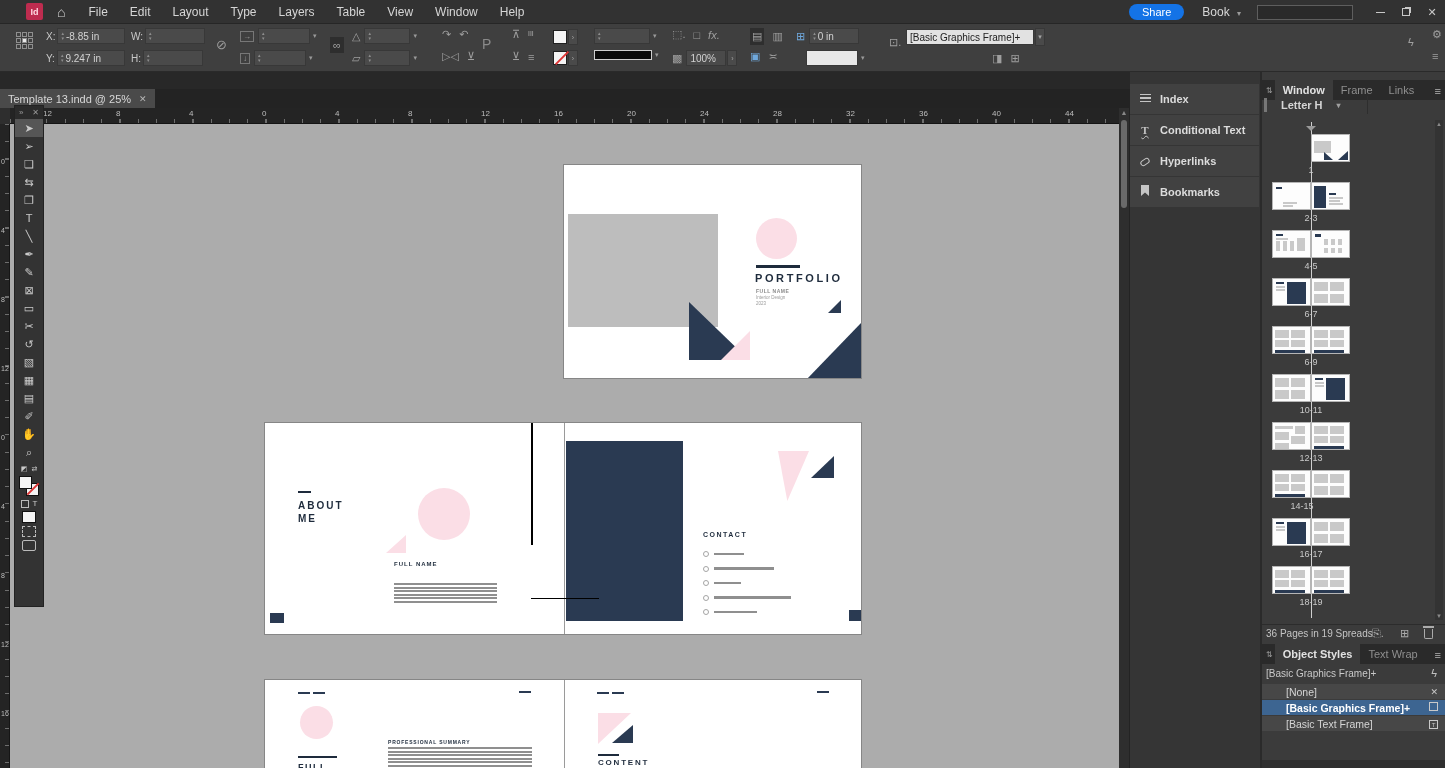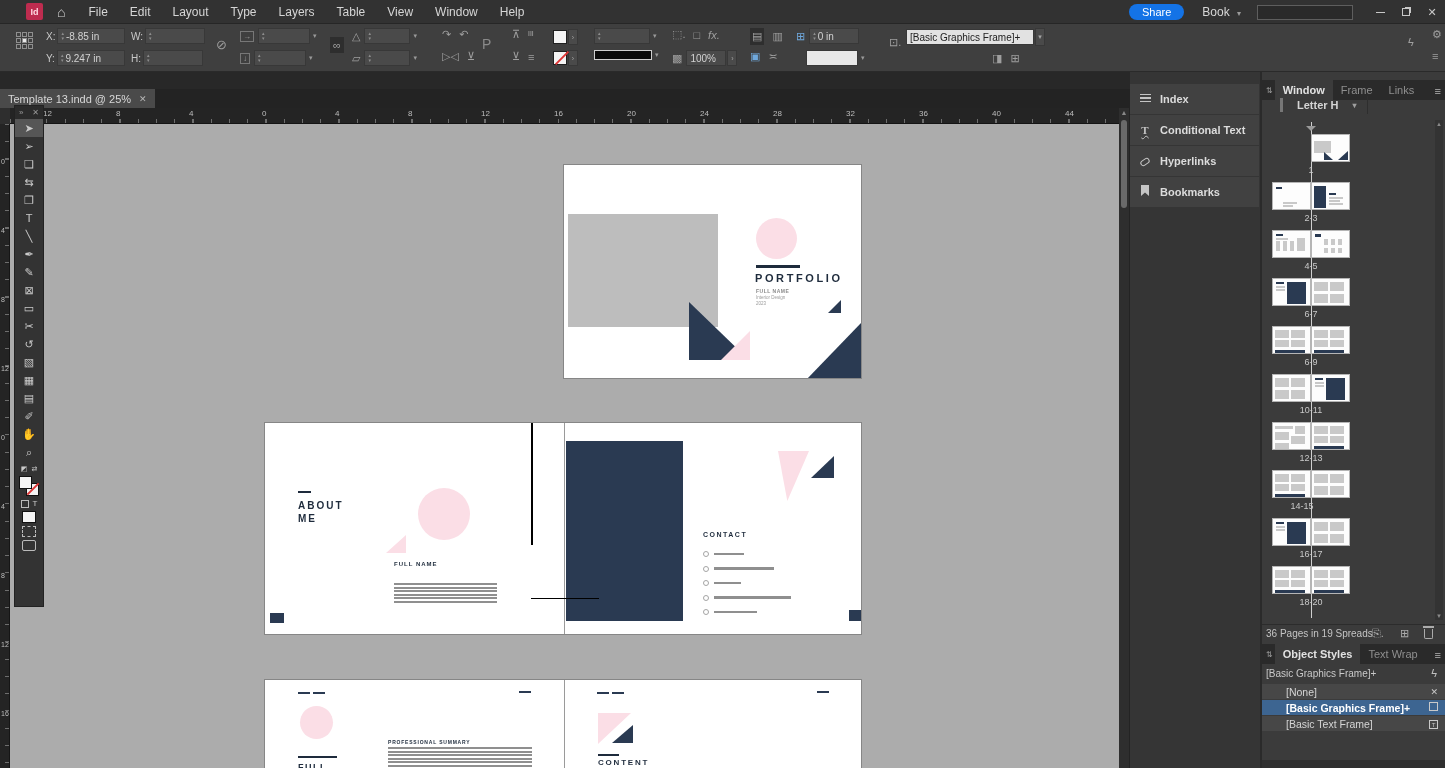--- a/index.html
+++ b/index.html
@@ -126,21 +126,21 @@
   
   #pages-panel { position:absolute; left:132px; top:0; width:183px; height:696px; background:#3B3B3B; }
   .tabstrip { position:absolute; left:0; width:183px; height:20px; background:#2A2A2A;
     display:flex; align-items:flex-end; }
   .tabstrip .tab { height:20px; display:flex; align-items:center; padding:0 8px;
     color:#8F8F8F; font-size:11px; white-space:nowrap; }
   .tabstrip .tab.active { background:#3B3B3B; color:#E2E2E2; font-weight:bold; }
   .tabstrip .collapse { font-size:8px; color:#9F9F9F; margin:0 2px 5px 4px; }
   .tabstrip .menu { position:absolute; right:4px; top:5px; color:#B5B5B5; font-size:11px; }
   #master-row { position:absolute; left:0; top:22px; width:183px; height:22px; display:flex;
-    align-items:center; color:#D5D5D5; font-size:11px; font-weight:bold;padding-left:16px; }
+    align-items:center; color:#D5D5D5; font-size:11px; font-weight:bold; }
   #master-grip { width:3px; height:14px; background:#777; margin:0 14px 0 2px; }
   #master-row .chev { font-size:8px; color:#9F9F9F; margin-left:14px; }
   #master-sep { position:absolute; left:105px; top:24px; width:1px; height:18px; background:#2E2E2E; }
   #thumbs { position:absolute; left:0; top:46px; width:175px; height:504px; overflow:hidden; }
   #thumb-spine { position:absolute; left:49px; top:4px; width:1px; height:496px; background:#CFCFCF; }
   .spread-thumb { position:absolute; }
   .spread-thumb .pg { position:absolute; background:#FDFDFD; border:1px solid #B5B5B5; overflow:hidden; }
   .spread-thumb .lbl { position:absolute; width:100%; text-align:center; color:#C9C9C9; font-size:9px; }
   .sel-marker { position:absolute; width:0; height:0; border-left:5px solid transparent;
     border-right:5px solid transparent; border-top:5px solid #9A9A9A; }
@@ -736,21 +736,21 @@
             <i style="position:absolute;left:18px;top:13px;width:14px;height:7px;background:#C9C9C9"></i>
             <i style="position:absolute;left:2px;top:23px;width:30px;height:2.5px;background:#2A3A52"></i>
           </div>
           <div class="pg" style="left: 39px; top: 2px; width: 39px; height: 28px;">
             <i style="position:absolute;left:2px;top:3px;width:14px;height:8px;background:#C9C9C9"></i>
             <i style="position:absolute;left:18px;top:3px;width:14px;height:8px;background:#C9C9C9"></i>
             <i style="position:absolute;left:2px;top:13px;width:14px;height:7px;background:#C9C9C9"></i>
             <i style="position:absolute;left:18px;top:13px;width:14px;height:7px;background:#C9C9C9"></i>
             <i style="position:absolute;left:2px;top:23px;width:30px;height:2.5px;background:#2A3A52"></i>
           </div>
-          <div class="lbl" style="top: 33px;">18-20</div>
+          <div class="lbl" style="top: 33px;">18-19</div>
         </div>
       </div>
     <div id="pp-scroll">
       <span class="arr" style="top:1px;">▲</span>
       <span class="arr" style="bottom:1px;">▼</span>
     </div>
     <div id="pages-status">
       <span class="txt">36 Pages in 19 Spreads</span>
       <span class="ic" style="left:110px;">⎘.</span>
       <span class="ic" style="left:138px;">⊞</span>

